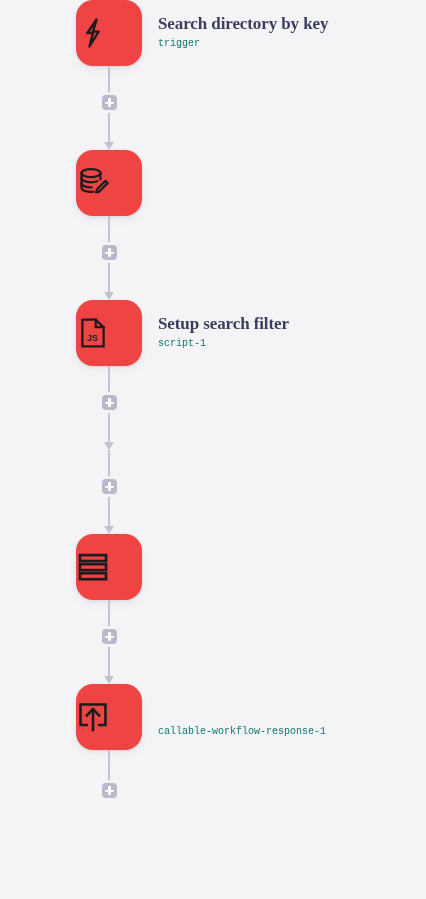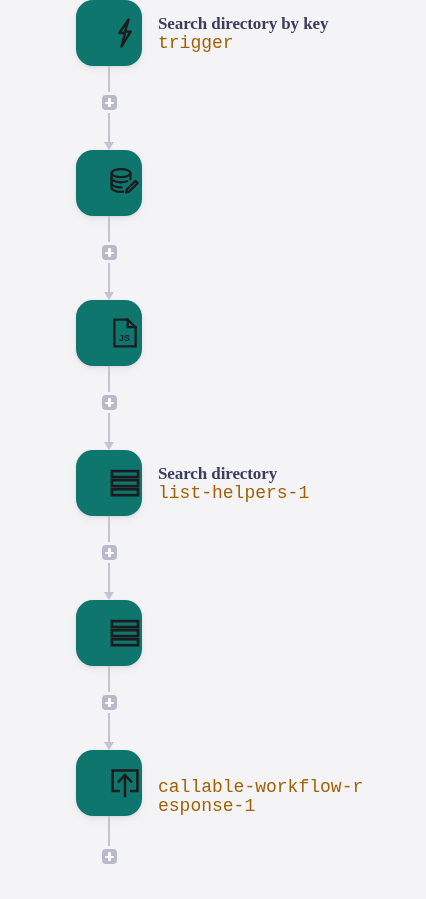--- a/index.html
+++ b/index.html
@@ -29,26 +29,26 @@
     align-items: center;
     height: 66px;
     margin-left: 76px;
   }
 
   .node-card {
     width: 66px;
     height: 66px;
     min-width: 66px;
     border-radius: 17px;
-    background: #0f766e;
+    background: #ef4444;
     box-shadow: 0 1px 3px rgba(30, 32, 60, 0.10),
                 0 4px 10px rgba(30, 32, 60, 0.05);
     display: flex;
     align-items: center;
-    justify-content: flex-end;
+    justify-content: flex-start;
     box-sizing: border-box;
   }
 
   .node-card svg { display: block; }
 
   .node-text {
     margin-left: 16px;
     display: flex;
     flex-direction: column;
     justify-content: center;
@@ -59,23 +59,23 @@
     font-size: 17px;
     font-weight: bold;
     color: #3b3d5c;
     line-height: 21px;
     letter-spacing: -0.1px;
     white-space: nowrap;
   }
 
   .node-subtitle {
     font-family: "Liberation Mono", monospace;
-    font-size: 18px;
+    font-size: 10px;
     font-weight: normal;
-    color: #a16207;
+    color: #0f766e;
     line-height: 19px;
     letter-spacing: 0px;
     max-width: 200px;
     word-break: break-all;
   }
 
   
   .connector {
     position: relative;
     height: 84px;
@@ -191,62 +191,51 @@
   <div class="node-row">
     <div class="node-card">
       <span>
         <svg width="34" height="34" viewBox="0 0 24 24" fill="none" stroke="#1c1c1e" stroke-width="1.6" stroke-linecap="square" stroke-linejoin="miter">
           <path d="M4.5 2.6 h9.4 l5.6 5.3 v13.5 h-15 z"></path>
           <path d="M13.9 2.6 v5.3 h5.6"></path>
           <text x="11.6" y="17.6" font-family="Liberation Sans, sans-serif" font-size="6.2" font-weight="bold" fill="#1c1c1e" stroke="none" text-anchor="middle">JS</text>
         </svg>
       </span>
     </div>
-  </div>
+    <div class="node-text">
+      <div class="node-title">Setup search filter</div>
+      <div class="node-subtitle">script-1</div>
+    </div>
+  </div>
+
+  <div class="connector">
+    <div class="conn-line-top"></div>
+    <div class="plus-btn"></div>
+    <div class="conn-line-bottom"></div>
+    <div class="arrow-head"></div>
+  </div>
+
 
   <div class="connector">
     <div class="conn-line-top"></div>
     <div class="plus-btn"></div>
     <div class="conn-line-bottom"></div>
     <div class="arrow-head"></div>
   </div>
 
   <div class="node-row">
     <div class="node-card">
       <span>
         <svg width="34" height="34" viewBox="0 0 24 24" fill="none" stroke="#1c1c1e" stroke-width="1.9" stroke-linejoin="miter">
           <rect x="2.8" y="3.6" width="18.4" height="4.2"></rect>
           <rect x="2.8" y="10.0" width="18.4" height="4.2"></rect>
           <rect x="2.8" y="16.4" width="18.4" height="4.2"></rect>
         </svg>
       </span>
     </div>
-    <div class="node-text">
-      <div class="node-title">Search directory</div>
-      <div class="node-subtitle">list-helpers-1</div>
-    </div>
-  </div>
-
-  <div class="connector">
-    <div class="conn-line-top"></div>
-    <div class="plus-btn"></div>
-    <div class="conn-line-bottom"></div>
-    <div class="arrow-head"></div>
-  </div>
-
-  <div class="node-row">
-    <div class="node-card">
-      <span>
-        <svg width="34" height="34" viewBox="0 0 24 24" fill="none" stroke="#1c1c1e" stroke-width="1.9" stroke-linejoin="miter">
-          <rect x="2.8" y="3.6" width="18.4" height="4.2"></rect>
-          <rect x="2.8" y="10.0" width="18.4" height="4.2"></rect>
-          <rect x="2.8" y="16.4" width="18.4" height="4.2"></rect>
-        </svg>
-      </span>
-    </div>
   </div>
 
   <div class="connector">
     <div class="conn-line-top"></div>
     <div class="plus-btn"></div>
     <div class="conn-line-bottom"></div>
     <div class="arrow-head"></div>
   </div>
 
   <div class="node-row two-line">

